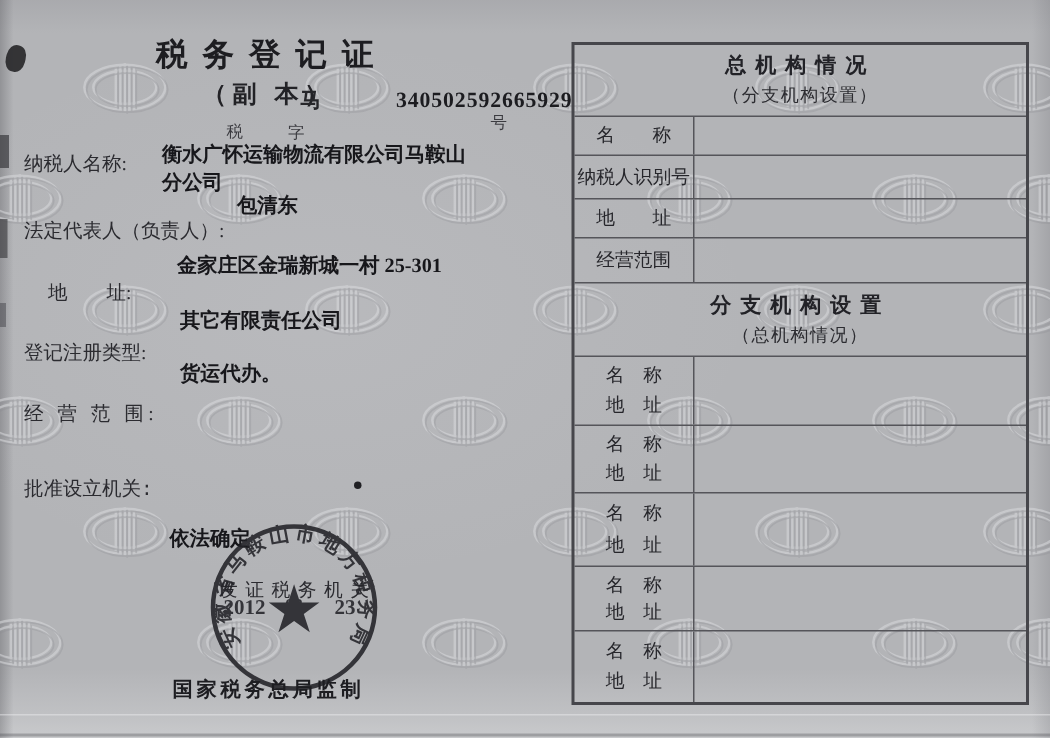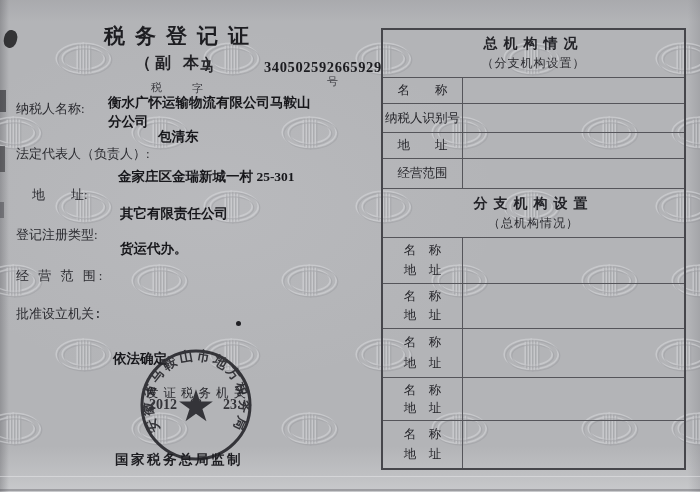--- a/index.html
+++ b/index.html
@@ -39,21 +39,21 @@
   .v-taxpayer1{left:108px;top:94px;}
   .v-taxpayer2{left:108px;top:113px;}
   .v-legalrep{left:158px;top:128px;}
   .l-legalrep{left:16px;top:145px;}
   .v-address{left:118px;top:168px;}
   .l-address{left:16px;top:186px;margin-left:16px;}
   .v-regtype{left:120px;top:205px;}
   .l-regtype{left:16px;top:226px;}
   .v-scope{left:120px;top:240px;}
   .l-scope{left:16px;top:267px;letter-spacing:3px;}
-  .l-approval{left:16px;top:305px;font-family:Liberation Mono, monospace;}
+  .l-approval{left:16px;top:317px;font-family:Liberation Mono, monospace;}
   .l-withhold{left:16px;top:350px;letter-spacing:2px;}
   .v-withhold{left:113px;top:350px;font-family:Liberation Mono, monospace;}
   .l-issuer{left:146px;top:385px;font-size:12.5px;letter-spacing:5px;color:#2b2b30;}
   .footer{left:115px;top:451px;font-size:13.5px;font-weight:bold;letter-spacing:2.5px;color:#1d1d21;}
 
   
   .stamp{position:absolute;left:135px;top:345px;width:122px;height:120px;opacity:.88;}
 
   
   .rtable{

